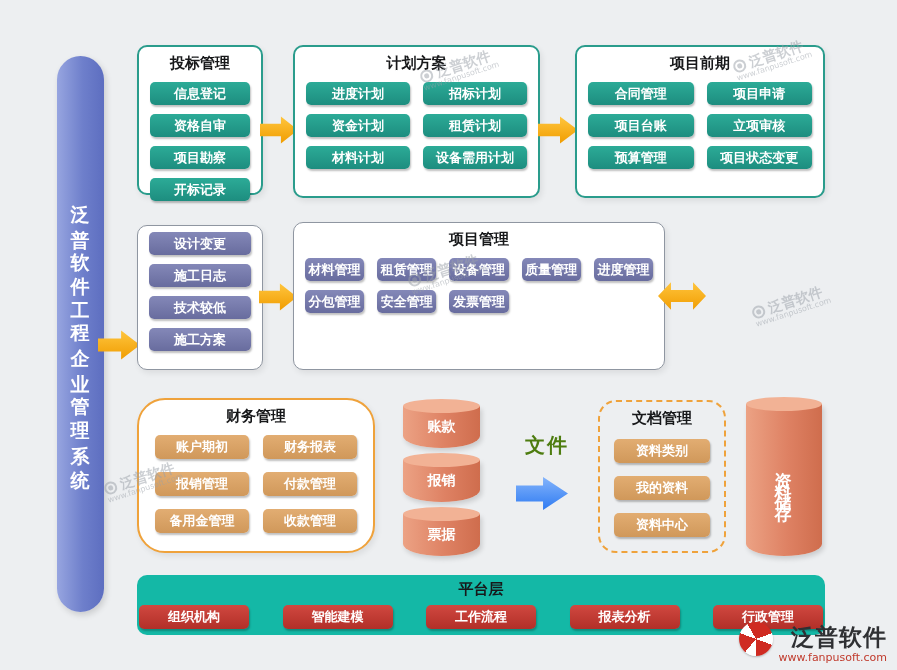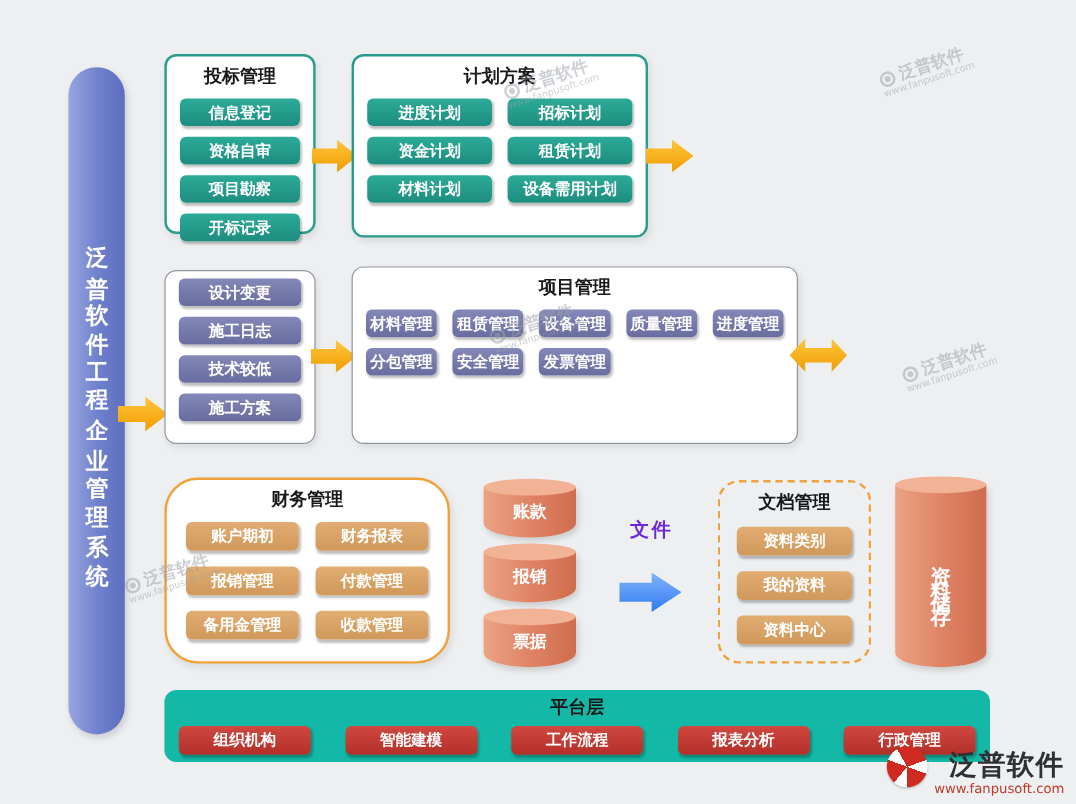--- a/index.html
+++ b/index.html
@@ -69,28 +69,28 @@
   .cyl::before {
     content:""; position:absolute; top:-7px; left:0; right:0; height:14px;
     background:#f2b295; border-radius:50%;
   }
   .cyl-label { position:relative; z-index:2; }
   .cyl-big .cyl-label {
     writing-mode:vertical-rl; text-orientation:upright;
     font-size:17px; letter-spacing:11px;
   }
 
-  .file-label { position:absolute; font-size:16px; font-weight:bold; color:#6d28d9; letter-spacing:2px; }
+  .file-label { position:absolute; font-size:20px; font-weight:bold; color:#4d7c0f; letter-spacing:2px; }
 
   
   .platform {
     position:absolute; left:137px; top:575px; width:688px; height:60px;
     background:#14b8a6; border-radius:10px;
   }
-  .platform-row { display:flex; justify-content:space-between; padding:2px 12px 0;text-align:center; }
+  .platform-row { display:flex; justify-content:space-between; padding:2px 2px 0;text-align:center; }
 
   
   .wm {
     position:absolute; color:#9aa0a8; opacity:0.5; transform:rotate(-18deg);
     font-weight:bold; font-size:14px; line-height:1.1; pointer-events:none;
   }
   .wm .wm-row { display:flex; align-items:center; gap:4px; }
   .wm-circle {
     width:13px; height:13px; border:2px solid #9aa0a8; border-radius:50%;
     display:inline-block; position:relative;
@@ -137,20 +137,31 @@
       <div class="btn btn-green">招标计划</div>
       <div class="btn btn-green">资金计划</div>
       <div class="btn btn-green">租赁计划</div>
       <div class="btn btn-green">材料计划</div>
       <div class="btn btn-green">设备需用计划</div>
     </div>
   </div>
 
   <div class="arr arr-right" style="left:538px; top:116px; width:40px; height:28px;"></div>
 
+  <div class="box green-box" style="left:575px; top:45px; width:250px; height:153px;">
+    <div class="box-title">项目前期</div>
+    <div class="grid g2">
+      <div class="btn btn-green">合同管理</div>
+      <div class="btn btn-green">项目申请</div>
+      <div class="btn btn-green">项目台账</div>
+      <div class="btn btn-green">立项审核</div>
+      <div class="btn btn-green">预算管理</div>
+      <div class="btn btn-green">项目状态变更</div>
+    </div>
+  </div>
 
   <div class="arr arr-right" style="left:98px; top:330px; width:42px; height:30px;"></div>
 
   <div class="box gray-box" style="left:137px; top:225px; width:126px; height:145px;">
     <div class="grid g1">
       <div class="btn btn-purple">设计变更</div>
       <div class="btn btn-purple">施工日志</div>
       <div class="btn btn-purple">技术较低</div>
       <div class="btn btn-purple">施工方案</div>
     </div>

